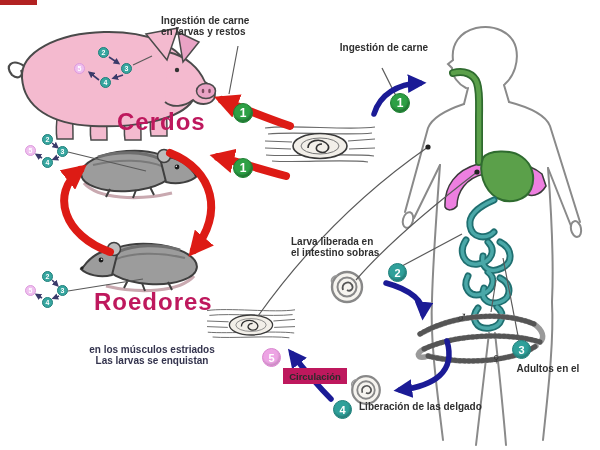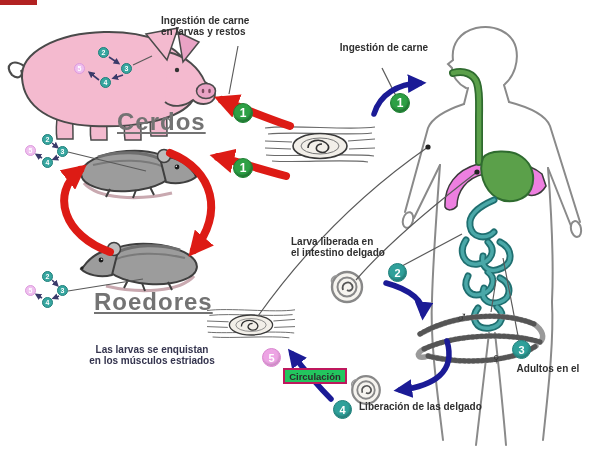--- a/index.html
+++ b/index.html
@@ -2,35 +2,35 @@
 <html><head>
 <meta charset="utf-8">
 <style>
   html,body{margin:0;padding:0;background:#fff;}
   .stage{position:relative;width:600px;height:450px;background:#ffffff;overflow:hidden;
          font-family:"Liberation Sans",sans-serif;}
   svg{position:absolute;left:0;top:0;}
   .lbl{position:absolute;font-weight:bold;font-size:10px;line-height:1.14;
        color:#2f2f2f;white-space:nowrap;z-index:3;}
   .lbl.center{text-align:center;}
-  .host{position:absolute;font-weight:bold;color:#737373;letter-spacing:1px;z-index:3;text-decoration:underline;}
+  .host{position:absolute;font-weight:bold;color:#be185d;letter-spacing:1px;z-index:3;}
   .bluish{color:#34344e;}
   .bigc{position:absolute;border-radius:50%;color:#fff;font-weight:bold;
         display:flex;align-items:center;justify-content:center;z-index:4;box-sizing:border-box;}
   .c20{width:20px;height:20px;font-size:12px;}
   .c19{width:19px;height:19px;font-size:11px;}
   .green{background:#2da045;border:1px solid #1f7f33;box-shadow:inset -1px -2px 2px rgba(0,0,0,.28);}
   .teal{background:#2fa09a;border:1px solid #20807b;box-shadow:inset -1px -2px 2px rgba(0,0,0,.22);}
   .pinkc{background:#eda4e4;border:1px solid #d985cf;box-shadow:inset -1px -2px 2px rgba(0,0,0,.15);}
   .mini{position:absolute;width:11px;height:11px;border-radius:50%;color:#fff;font-weight:bold;
         font-size:7px;display:flex;align-items:center;justify-content:center;z-index:4;box-sizing:border-box;}
   .mini.mteal{background:#37a6a0;border:1px solid #1f7f7a;}
   .mini.mpink{background:#efc0ef;border:1px solid #dd9add;}
   .circbox{position:absolute;left:283px;top:368px;width:64px;height:16px;background:#22c55e;
-           border:2px solid #be185d;font-size:9.5px;font-weight:bold;color:#2b2b2b;
+           border:8px solid #be185d;font-size:9.5px;font-weight:bold;color:#2b2b2b;
            display:flex;align-items:center;justify-content:center;box-sizing:border-box;z-index:4;}
 </style>
 </head>
 <body>
 
 <div class="stage">
 
 <svg width="600" height="450" viewBox="0 0 600 450">
   <defs>
     <marker id="mred" viewBox="0 0 10 10" refX="6.5" refY="5" markerWidth="3.1" markerHeight="3.1" orient="auto">
@@ -224,32 +224,32 @@
     <div>en larvas y restos</div>
   </div>
 
   <div class="lbl center" style="left:308px;top:42px;width:152px;">
     <div>Ingestión de carne</div>
   </div>
 
 
   <div class="lbl" style="left:291px;top:236px;">
     <div>Larva liberada en</div>
-    <div>el intestino delgado</div>
+    <div>el intestino sobras</div>
   </div>
 
   <div class="lbl center" style="left:482px;top:363px;width:96px;margin-left:18px;">
     <div>Adultos en el</div>
   </div>
 
   <div class="lbl" style="left:359px;top:401px;">Liberación de las delgado</div>
 
   <div class="lbl center bluish" style="left:62px;top:344px;width:180px;">
+    <div>en los músculos estriados</div>
     <div>Las larvas se enquistan</div>
-    <div>en los músculos estriados</div>
   </div>
 
   <div class="circbox">Circulación</div>
 
   <div class="host" style="left:117px;top:108px;font-size:24px;">Cerdos</div>
   <div class="host" style="left:94px;top:288px;font-size:24px;">Roedores</div>
 
   <div class="bigc c20 green" style="left:233px;top:103px;">1</div>
   <div class="bigc c20 green" style="left:233px;top:158px;">1</div>
   <div class="bigc c20 green" style="left:390px;top:93px;">1</div>

